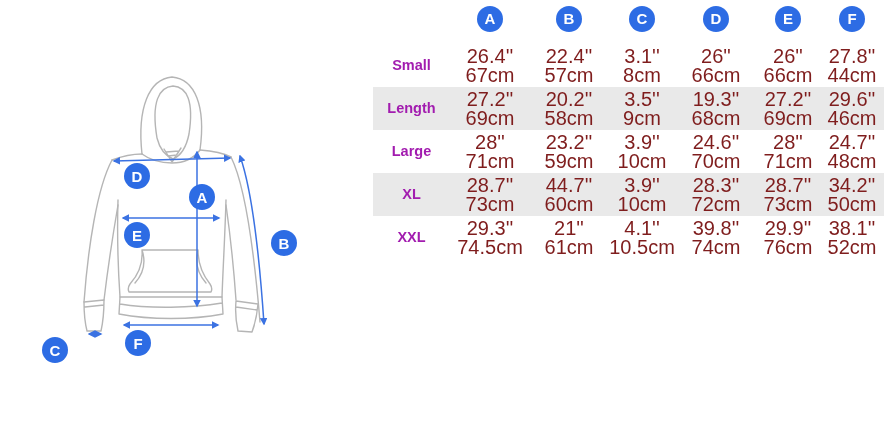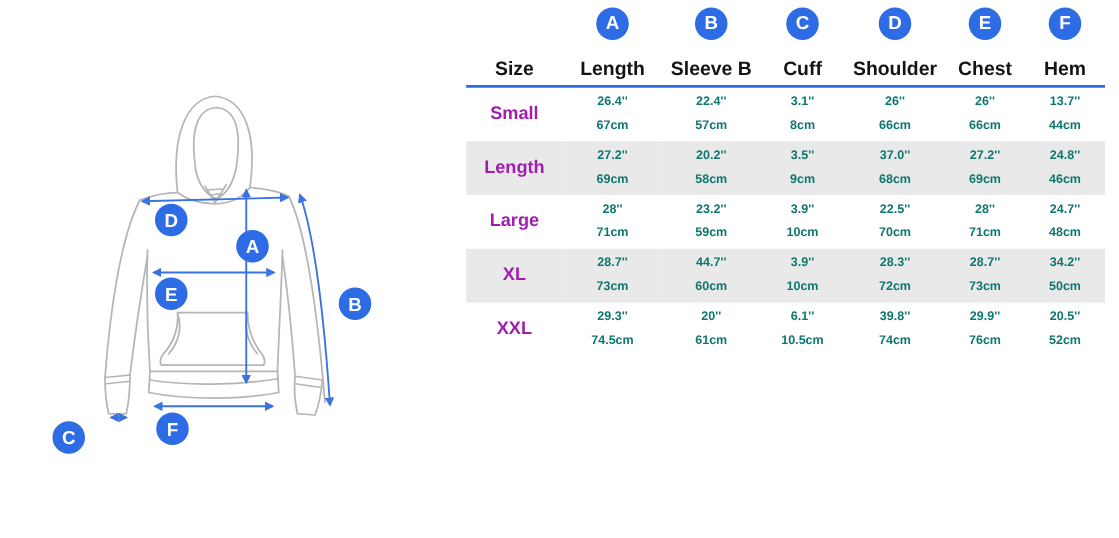--- a/index.html
+++ b/index.html
@@ -8,21 +8,21 @@
 
   
   table.size-chart{position:absolute;left:373px;top:0;width:511px;border-collapse:collapse;table-layout:fixed;}
   table.size-chart td,table.size-chart th{padding:0;margin:0;}
   tr.marker-row td{height:38px;vertical-align:top;padding-top:6px;}
   .circle{width:26px;height:26px;border-radius:50%;background:#2d6ce4;color:#fff;
           font-weight:bold;font-size:15px;line-height:26px;text-align:center;margin:0 auto;}
   tr.header-row th{height:24px;vertical-align:middle;text-align:center;
           font-size:15.5px;font-weight:700;color:#141414;border-bottom:2px solid #2b6ce2;}
   tbody td{height:43px;text-align:center;vertical-align:middle;
-          font-size:10px;color:#0f766e;line-height:18.5px;font-weight:bold;}
+          font-size:20px;color:#7f1d1d;line-height:18.5px;}
   tbody td.size-cell{font-weight:700;color:#a21caf;font-size:14.5px;}
   tbody tr.alt{background:#e9e9e9;}
 
   
   svg.diagram{position:absolute;left:0;top:0;}
   .outline{fill:none;stroke:#b5b5b5;stroke-width:1.4;stroke-linecap:round;stroke-linejoin:round;}
   .arrow{fill:none;stroke:#3b72e2;stroke-width:1.5;}
   .marker-dot{fill:#2d6ce4;}
   .marker-letter{fill:#fff;font-family:"Liberation Sans","DejaVu Sans",sans-serif;
           font-size:15px;font-weight:bold;text-anchor:middle;}
@@ -122,29 +122,20 @@
         <td>
             <div class="circle">D</div>
           </td>
         <td>
             <div class="circle">E</div>
           </td>
         <td>
             <div class="circle">F</div>
           </td>
       </tr>
-      <tr class="header-row">
-        <th>Size</th>
-        <th>Length</th>
-        <th>Sleeve B</th>
-        <th>Cuff</th>
-        <th>Shoulder</th>
-        <th>Chest</th>
-        <th>Hem</th>
-      </tr>
     </thead>
     <tbody>
       <tr>
         <td class="size-cell">Small</td>
         <td>
             <div>26.4''</div>
             <div>67cm</div>
           </td>
         <td>
             <div>22.4''</div>
@@ -156,67 +147,67 @@
           </td>
         <td>
             <div>26''</div>
             <div>66cm</div>
           </td>
         <td>
             <div>26''</div>
             <div>66cm</div>
           </td>
         <td>
-            <div>13.7''</div>
+            <div>27.8''</div>
             <div>44cm</div>
           </td>
       </tr>
       <tr class="alt">
         <td class="size-cell">Length</td>
         <td>
             <div>27.2''</div>
             <div>69cm</div>
           </td>
         <td>
             <div>20.2''</div>
             <div>58cm</div>
           </td>
         <td>
             <div>3.5''</div>
             <div>9cm</div>
           </td>
         <td>
-            <div>37.0''</div>
+            <div>19.3''</div>
             <div>68cm</div>
           </td>
         <td>
             <div>27.2''</div>
             <div>69cm</div>
           </td>
         <td>
-            <div>24.8''</div>
+            <div>29.6''</div>
             <div>46cm</div>
           </td>
       </tr>
       <tr>
         <td class="size-cell">Large</td>
         <td>
             <div>28''</div>
             <div>71cm</div>
           </td>
         <td>
             <div>23.2''</div>
             <div>59cm</div>
           </td>
         <td>
             <div>3.9''</div>
             <div>10cm</div>
           </td>
         <td>
-            <div>22.5''</div>
+            <div>24.6''</div>
             <div>70cm</div>
           </td>
         <td>
             <div>28''</div>
             <div>71cm</div>
           </td>
         <td>
             <div>24.7''</div>
             <div>48cm</div>
           </td>
@@ -248,35 +239,35 @@
             <div>50cm</div>
           </td>
       </tr>
       <tr>
         <td class="size-cell">XXL</td>
         <td>
             <div>29.3''</div>
             <div>74.5cm</div>
           </td>
         <td>
-            <div>20''</div>
+            <div>21''</div>
             <div>61cm</div>
           </td>
         <td>
-            <div>6.1''</div>
+            <div>4.1''</div>
             <div>10.5cm</div>
           </td>
         <td>
             <div>39.8''</div>
             <div>74cm</div>
           </td>
         <td>
             <div>29.9''</div>
             <div>76cm</div>
           </td>
         <td>
-            <div>20.5''</div>
+            <div>38.1''</div>
             <div>52cm</div>
           </td>
       </tr>
     </tbody>
   </table>
 </div>
 
 </body></html>

